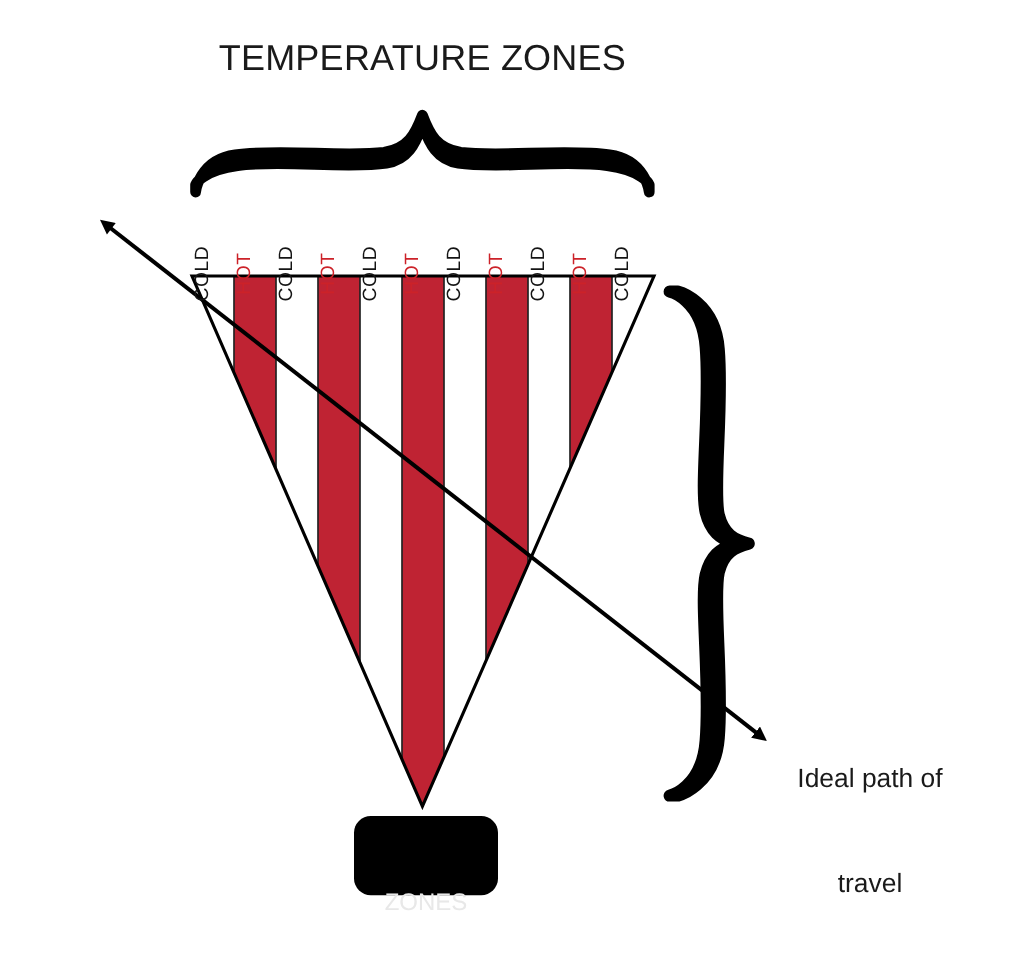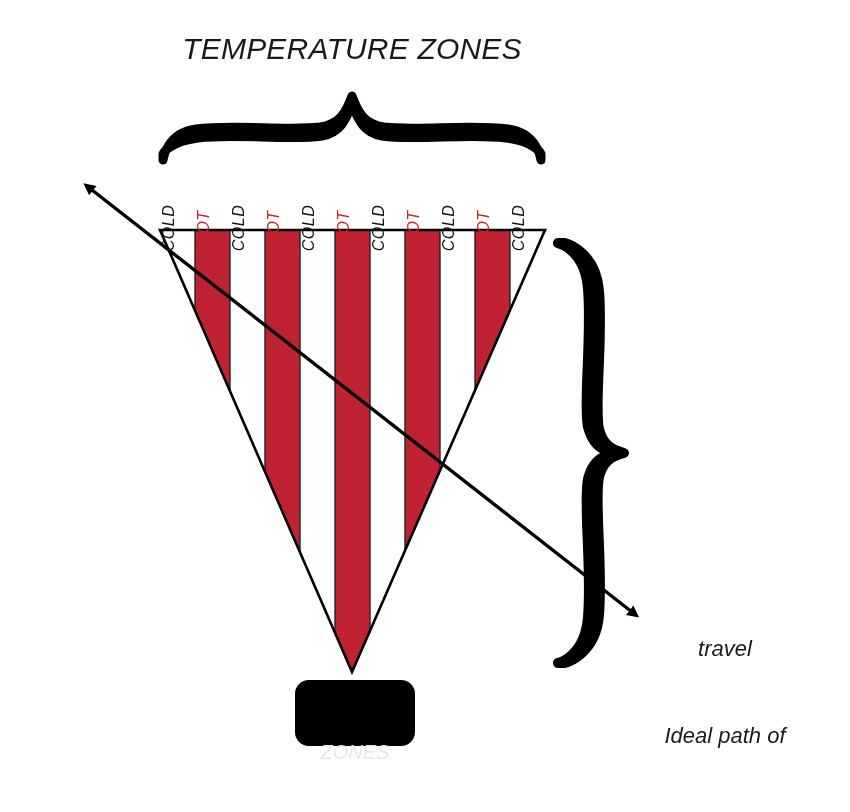--- a/index.html
+++ b/index.html
@@ -13,21 +13,20 @@
     position: relative;
     overflow: hidden;
     font-family: "Liberation Sans", sans-serif;
     color: #000000;
   }
   #stage {
     position: absolute;
     left: 0; top: 0;
     width: 850px;
     height: 812px;
-    font-style: italic;
   }
   #stage svg {
     position: absolute;
     left: 0; top: 0;
     width: 850px;
     height: 812px;
     display: block;
   }
   .lbl {
     position: absolute;
@@ -208,22 +207,22 @@
     <div class="zone-slot" style="left:315px;">
       <span class="zone-label zone-hot">HOT</span>
     </div>
     <div class="zone-slot" style="left:350px;">
       <span class="zone-label zone-cold">COLD</span>
     </div>
   </div>
 
 
   <div class="lbl" id="ideal-path-text">
+    <div>Ideal path of</div>
     <div>travel</div>
-    <div>Ideal path of</div>
     <div>for subjects</div>
   </div>
 
   <div class="lbl" id="camera-text">
     <div>ZONES</div>
     
   </div>
 
 </div>
 

